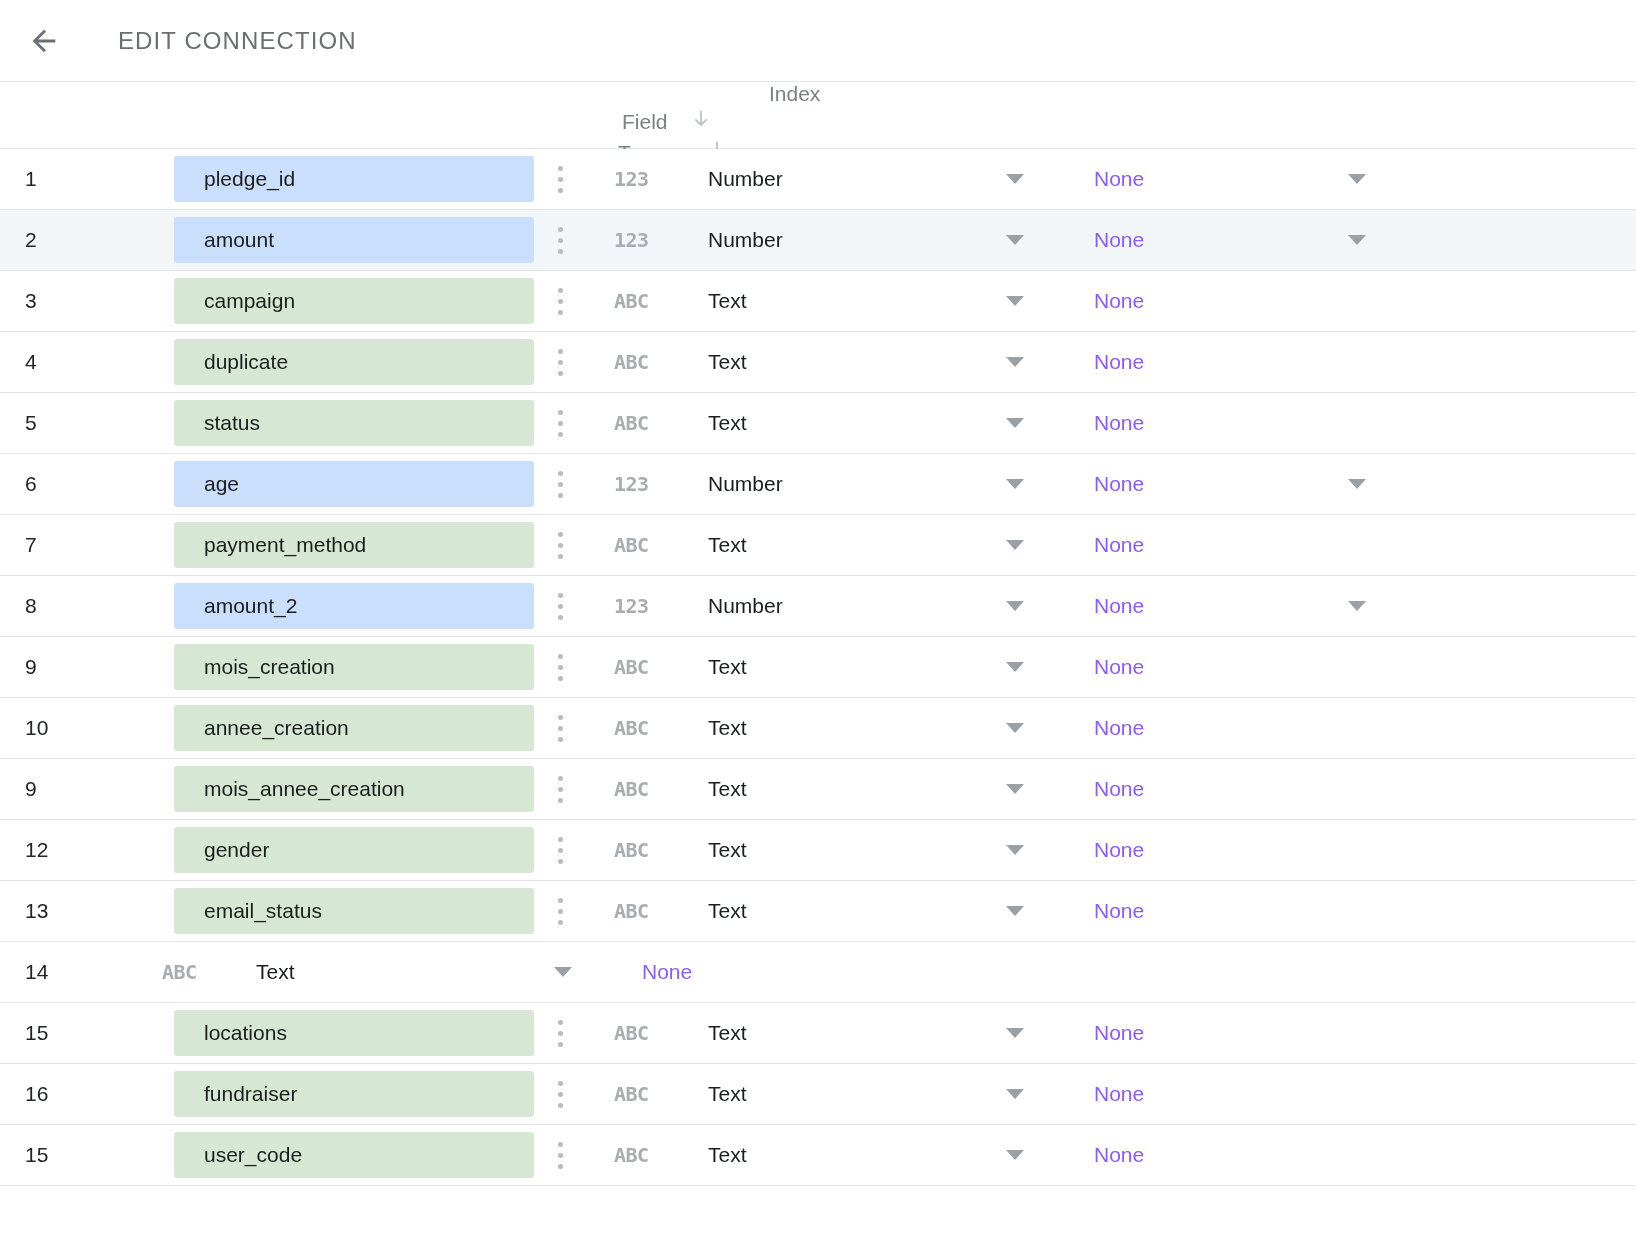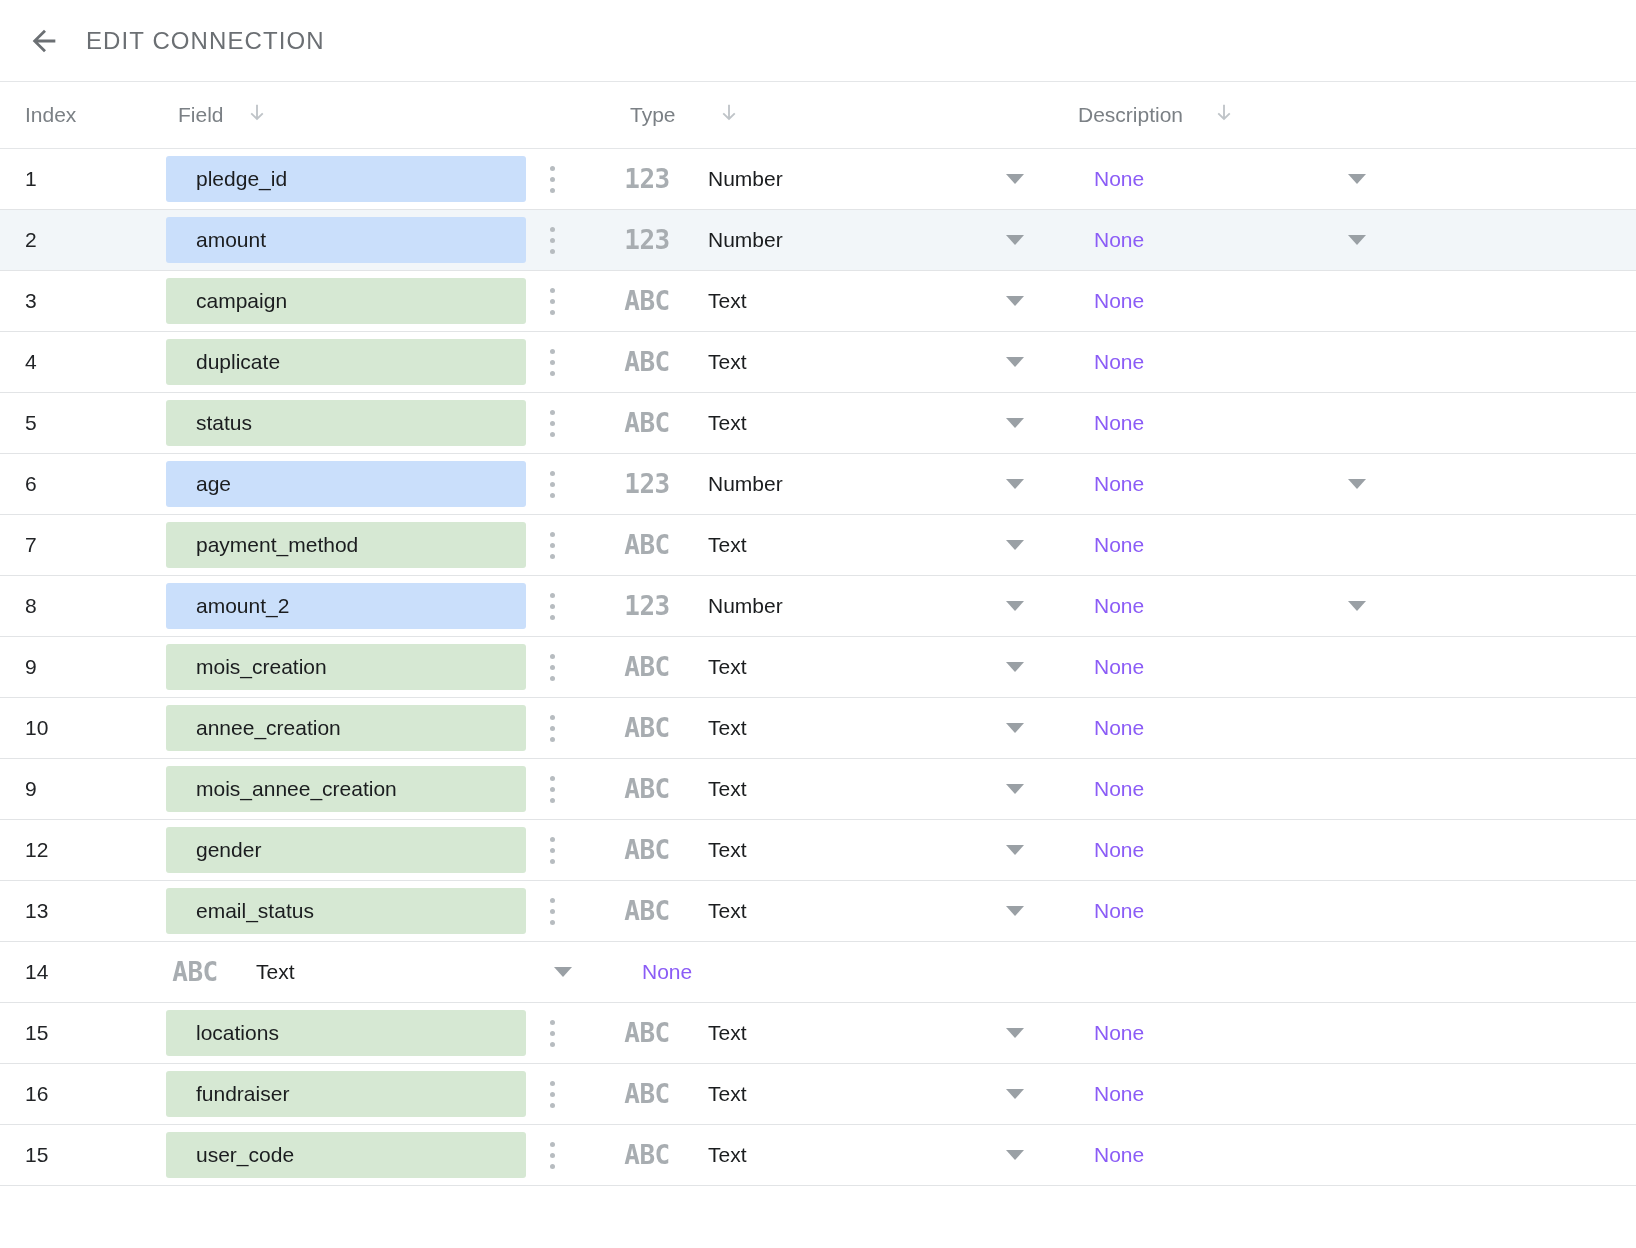--- a/index.html
+++ b/index.html
@@ -22,20 +22,21 @@
   }
 
   
   .topbar {
     height: 82px;
     display: flex;
     align-items: center;
     padding-left: 22px;
     border-bottom: 1px solid #e4e6e8;
     background: #ffffff;
+    gap: 32px;
   }
   .back-btn {
     width: 44px;
     height: 44px;
     display: flex;
     align-items: center;
     justify-content: center;
     cursor: pointer;
     flex: 0 0 auto;
   }
@@ -51,20 +52,21 @@
 
   
   .table { width: 1636px; }
 
   .thead {
     height: 67px;
     display: flex;
     align-items: center;
     border-bottom: 1px solid #e4e6e8;
     background: #ffffff;
+    flex-direction: column;
   }
   .th {
     font-size: 21px;
     color: #7b8085;
     font-weight: 400;
     display: flex;
     align-items: center;
     white-space: nowrap;
   }
   .th .sort-ico { margin-left: 22px; display: block; }
@@ -107,20 +109,21 @@
     height: 46px;
     border-radius: 3px;
     display: flex;
     align-items: center;
     padding-left: 30px;
     font-size: 21px;
     color: #1b1d1f;
     cursor: pointer;
     overflow: hidden;
     white-space: nowrap;
+    margin-left: 8px;
   }
   .field-chip.t-number { background: #cadffb; }
   .field-chip.t-text   { background: #d6e8d3; }
 
   .kebab {
     width: 32px;
     height: 44px;
     margin-left: 10px;
     display: flex;
     flex-direction: column;
@@ -141,23 +144,22 @@
   
   .cell-type {
     width: 460px;
     display: flex;
     align-items: center;
     position: relative;
     padding-left: 14px;
   }
   .type-ico {
     width: 66px;
-    text-align: center;
     font-family: "DejaVu Sans Mono", monospace;
-    font-size: 26px;
+    font-size: 20px;
     font-weight: bold;
     color: #a8adb1;
     letter-spacing: -0.5px;
     flex: 0 0 auto;
   }
   .type-label {
     font-size: 21px;
     color: #1b1d1f;
     margin-left: 28px;
     white-space: nowrap;

